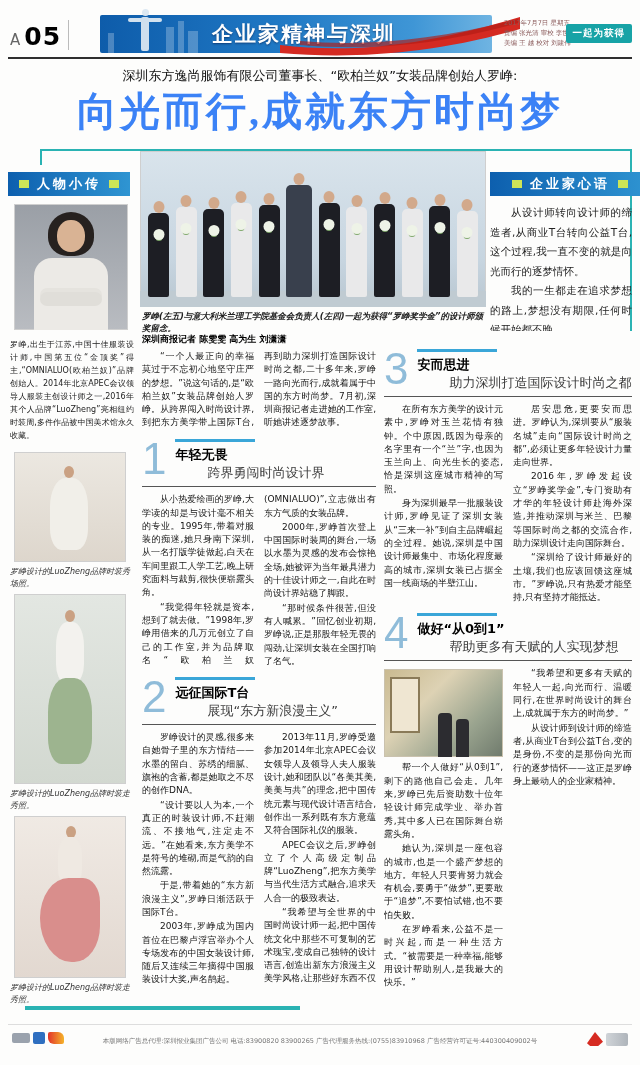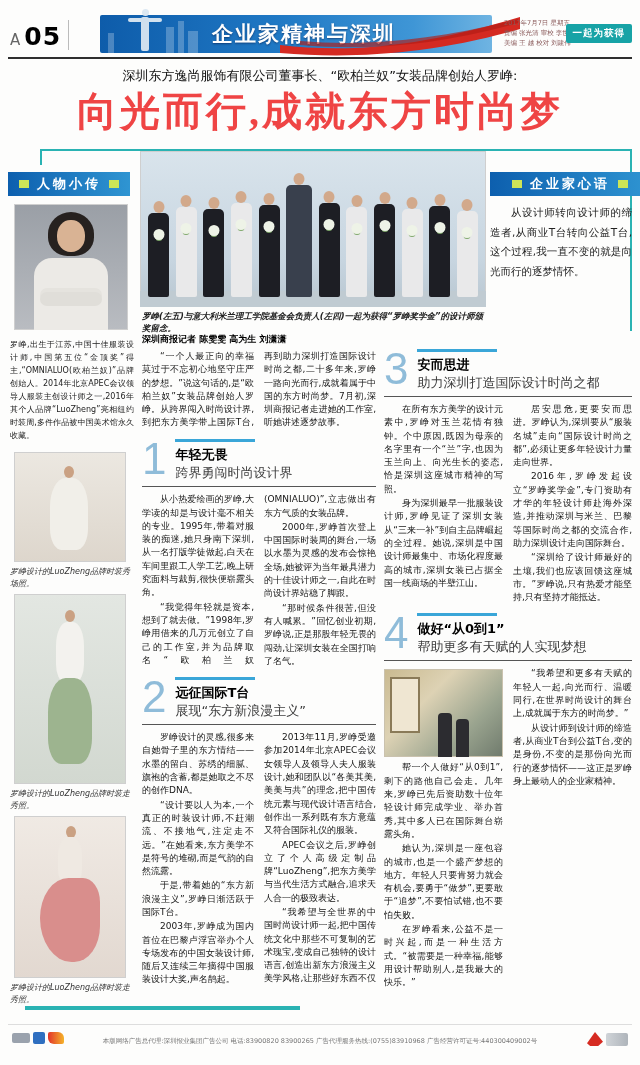--- a/index.html
+++ b/index.html
@@ -27,21 +27,21 @@
   .ribbon { position:absolute; right:-28px; top:-4px; width:240px; height:48px; pointer-events:none; }
 
   .credits { position:absolute; left:504px; top:18px; width:82px; font-size:6.5px; line-height:10px; color:#8a5a5a; }
   .badge { position:absolute; right:8px; top:24px; background:#17a3a6; color:#fff; font-size:9.5px; font-weight:700;
            padding:3px 7px; border-radius:2px; letter-spacing:1px; }
   .head-rule { position:absolute; left:8px; top:57px; width:624px; height:2px; background:#2e2e2e; }
 
   
   .kicker { position:absolute; left:0; top:67px; width:100%; text-align:center; font-size:13px; color:#111; }
   .main-title { position:absolute; left:0; top:84px; width:100%; text-align:center; font-size:40px; font-weight:900;
-                font-family:"Liberation Serif", serif; color:#ef4444; letter-spacing:3px; }
+                font-family:"Liberation Serif", serif; color:#3b82f6; letter-spacing:3px; }
 
   
   .frame-top { position:absolute; left:40px; top:149px; width:592px; height:2px; background:#2ab3b3; }
   .frame-right { position:absolute; left:630px; top:149px; width:2px; height:182px; background:#2ab3b3; }
   .frame-stub { position:absolute; left:40px; top:149px; width:2px; height:16px; background:#2ab3b3; }
 
   
   .side-banner { position:absolute; height:24px; background:linear-gradient(90deg,#0d5fae,#2f95d2);
                  color:#fff; font-size:13px; font-weight:900; letter-spacing:3px;
                  display:flex; align-items:center; justify-content:center; }
@@ -100,21 +100,21 @@
   #byline { position:absolute; left:142px; top:333px; width:300px; font-size:9px; font-weight:700; color:#000; }
   .art-cols { position:absolute; column-gap:10px; column-count:2; column-fill:auto; overflow:hidden; }
   #art-left { left:142px; top:350px; width:234px; height:656px; }
   #art-right { left:384px; top:340px; width:248px; height:666px; }
   .art-cols p { font-size:9px; line-height:13.3px; text-indent:2em; text-align:justify; color:#151515; margin-bottom:1px; }
   .sec-head { column-span:all; display:flex; gap:9px; align-items:flex-start; padding:5px 0 5px;
               border-bottom:1px solid #555; margin:3px 0 6px; background:#fdfdfc; }
   .sec-num { font-size:44px; line-height:42px; font-weight:400; color:#8fbcd9; font-family:"Liberation Sans", sans-serif; }
   .sec-rule { display:block; width:80px; height:3px; background:#3aa6d8; margin:1px 0 4px; }
   .sec-title { font-size:13px; font-weight:900; color:#000000; line-height:18px; }
-  .sec-sub { font-size:13px; color:#3c3c3c; line-height:17px; }
+  .sec-sub { font-size:13px; color:#3c3c3c; line-height:17px;margin-left:32px; }
   .inline-photo { width:100%; height:88px; margin:2px 0 4px; break-inside:avoid;
                   background:linear-gradient(135deg,#c9b98f 0%,#ddd2b4 35%,#9aa48f 70%,#6f7a6c 100%);
                   box-shadow:0 0 0 1px #cac2ae inset; position:relative; }
   .inline-photo i { position:absolute; bottom:0; background:#2c2c30; border-radius:4px 4px 0 0; }
   .inline-photo i.p1 { left:54px; width:14px; height:44px; }
   .inline-photo i.p2 { left:72px; width:13px; height:38px; }
   .inline-photo .frame1 { position:absolute; left:8px; top:10px; width:26px; height:52px; background:#efe6d2; box-shadow:0 0 0 2px #8a7a58; }
 
   
   .foot-rule { position:absolute; left:8px; top:1024px; width:624px; height:1px; background:#ddd; }
@@ -219,20 +219,21 @@
       <i class="person"></i>
       <i class="person"></i>
       <i class="person"></i>
     </div>
   </div>
   <div id="group-caption">罗峥(左五)与意大利米兰理工学院基金会负责人(左四)一起为获得“罗峥奖学金”的设计师颁奖留念。</div>
 
   <div id="banner-heart" class="side-banner">企业家心语</div>
   <div id="ent-quote">
       <p>从设计师转向设计师的缔造者,从商业T台转向公益T台,这个过程,我一直不变的就是向光而行的逐梦情怀。</p>
+      <p>我的一生都走在追求梦想的路上,梦想没有期限,任何时候开始都不晚。</p>
     </div>
 
   <div id="byline">深圳商报记者 陈雯雯 高为生 刘潇潇</div>
 
   <div id="art-left" class="art-cols">
     <p class="intro">“一个人最正向的幸福莫过于不忘初心地坚守庄严的梦想。”说这句话的,是“欧柏兰奴”女装品牌创始人罗峥。从跨界闯入时尚设计界,到把东方美学带上国际T台,再到助力深圳打造国际设计时尚之都,二十多年来,罗峥一路向光而行,成就着属于中国的东方时尚梦。7月初,深圳商报记者走进她的工作室,听她讲述逐梦故事。</p>
 
     <div class="sec-head">
       <span class="sec-num">1</span>
       <span class="sec-titles">

